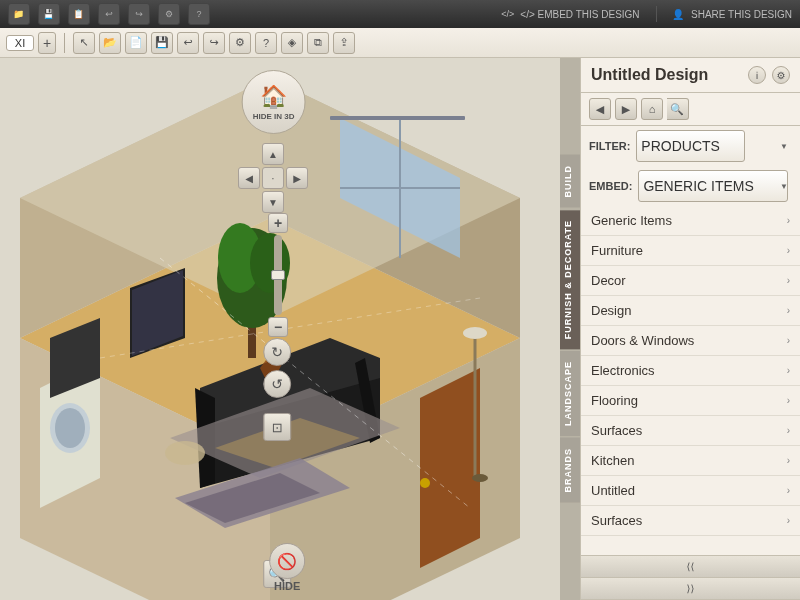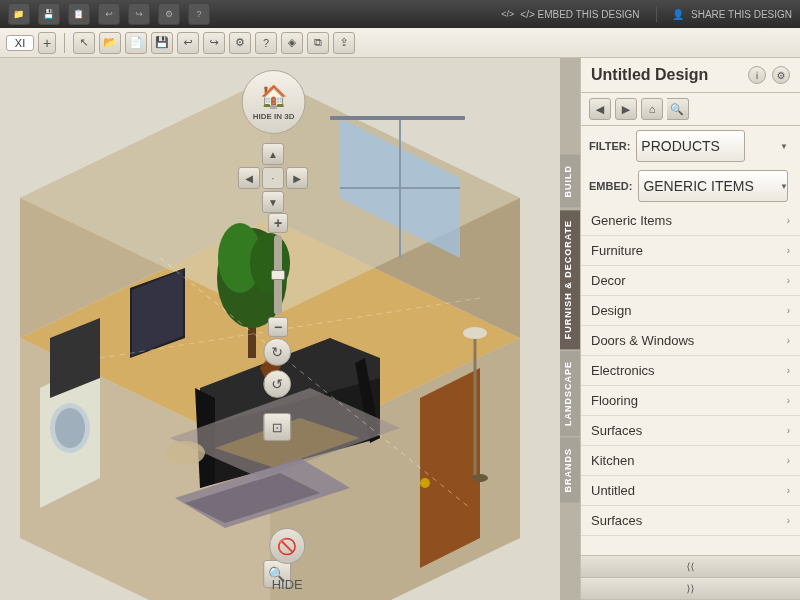--- a/index.html
+++ b/index.html
@@ -185,21 +185,21 @@
       cursor: pointer;
     }
     .hide-circle {
       width: 36px; height: 36px;
       background: linear-gradient(to bottom, #e8e3d8, #c8c3b8);
       border: 1px solid #a8a098;
       border-radius: 50%;
       display: flex; align-items: center; justify-content: center;
       font-size: 16px; color: #c44;
     }
-    .hide-label { font-size: 13px; color: #555; margin-top: 13px; font-weight: normal; }
+    .hide-label { font-size: 11px; color: #555; margin-top: 1px; font-weight: bold; }
 
     
     #side-tabs {
       width: 20px;
       background: #b8b3a5;
       display: flex;
       flex-direction: column;
       justify-content: center;
     }
     .side-tab {

